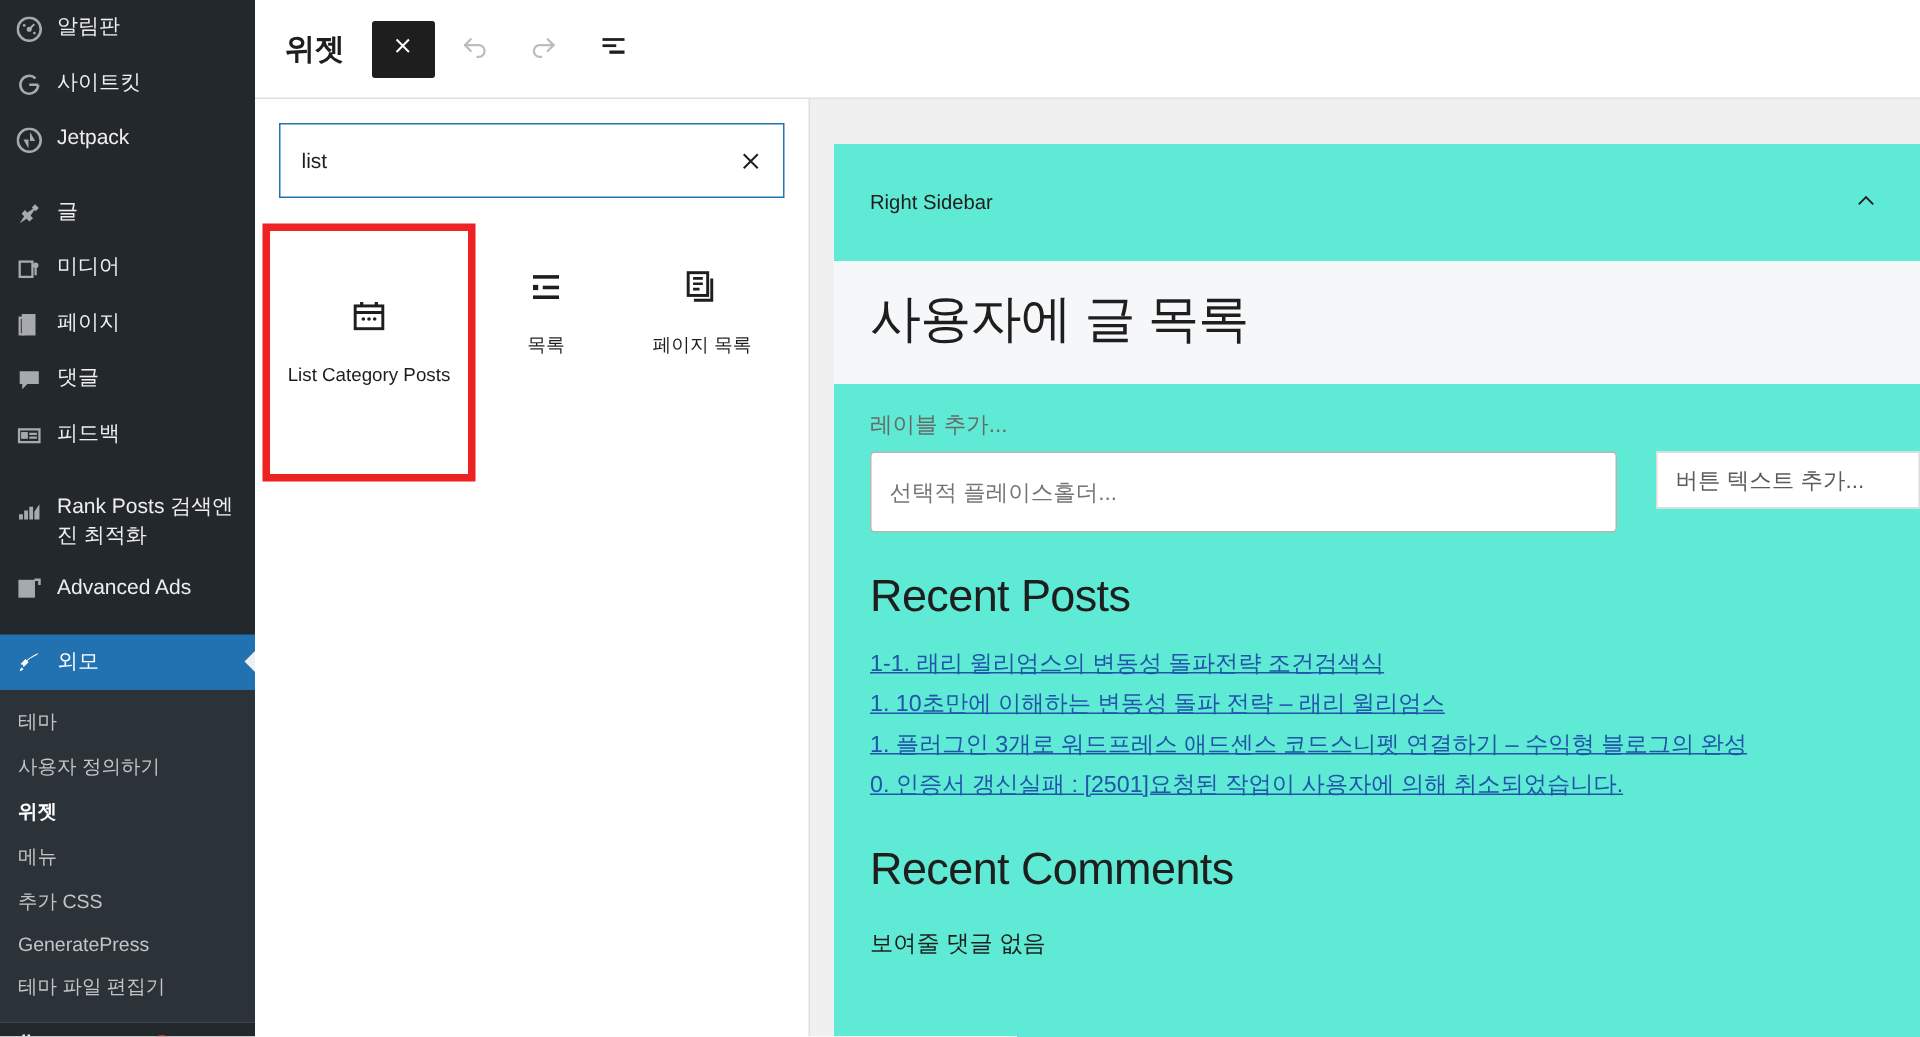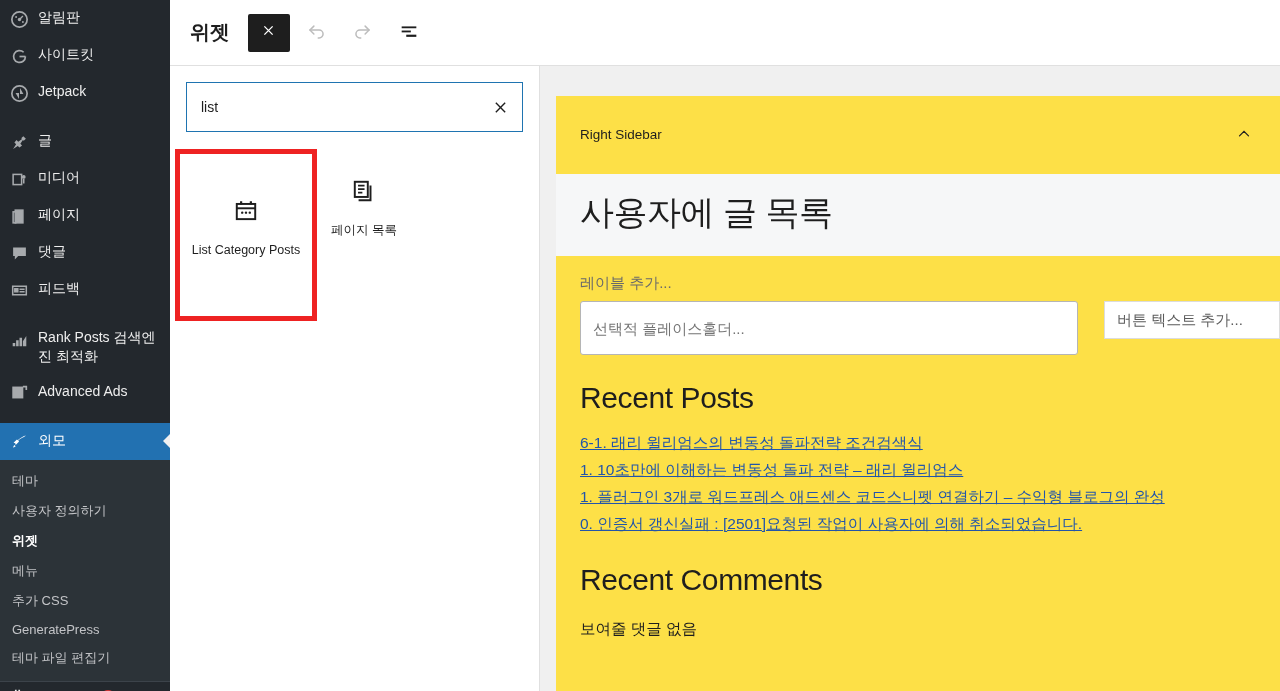--- a/index.html
+++ b/index.html
@@ -139,21 +139,21 @@
     padding-top: 42px;
   }
 
   
   .canvas-outer {
     flex: 1; background: #f0f0f0;
     padding: 30px 0 0 0; min-width: 0;
     position: relative; overflow: hidden;
   }
   .canvas-white {
-    background: #fde047; margin-left: 16px;
+    background: #5eead4; margin-left: 16px;
     height: 100%;
     padding: 0;
     position: relative;
   }
   .sidebar-head {
     display: flex; align-items: center; justify-content: space-between;
     padding: 26px 24px 0 24px;
   }
   .sidebar-head .sh-title { font-size: 13.5px; color: #1e1e1e; }
   .sidebar-head .sh-chev { color: #1e1e1e; cursor: pointer; width:24px; height:24px; display:flex; align-items:center; justify-content:center;}
@@ -411,20 +411,31 @@
                 <path d="M3.5 9.5h17"></path>
                 <path d="M7.5 3v3M16.5 3v3" stroke-width="2"></path>
                 <circle cx="8.5" cy="13.5" r="1.1" fill="#1e1e1e" stroke="none"></circle>
                 <circle cx="12" cy="13.5" r="1.1" fill="#1e1e1e" stroke="none"></circle>
                 <circle cx="15.5" cy="13.5" r="1.1" fill="#1e1e1e" stroke="none"></circle>
               </svg>
             </span>
             <span class="blabel">List Category Posts</span>
           </div>
 
+          <div class="block-item">
+            <span class="bicon">
+              <svg width="26" height="26" viewBox="0 0 24 24" fill="#1e1e1e">
+                <rect x="4" y="5" width="16" height="2.2"></rect>
+                <rect x="4" y="11" width="3.2" height="3.2"></rect>
+                <rect x="10" y="11.5" width="10" height="2.2"></rect>
+                <rect x="4" y="17.5" width="16" height="2.2"></rect>
+              </svg>
+            </span>
+            <span class="blabel">목록</span>
+          </div>
 
           <div class="block-item">
             <span class="bicon">
               <svg width="26" height="26" viewBox="0 0 24 24" fill="none" stroke="#1e1e1e" stroke-width="1.8">
                 <rect x="3.5" y="3.5" width="12" height="14"></rect>
                 <path d="M6.5 7h6M6.5 10.3h6M6.5 13.6h4" stroke-width="1.6"></path>
                 <path d="M18 7v13.5H7"></path>
               </svg>
             </span>
             <span class="blabel">페이지 목록</span>
@@ -451,21 +462,21 @@
             <div class="label-row">레이블 추가...</div>
 
             <div class="field-row">
               <input type="text" class="ph" placeholder="선택적 플레이스홀더..." style="">
               <button class="add-btn">버튼 텍스트 추가...</button>
             </div>
 
             <div class="sec-title">Recent Posts</div>
 
             <div class="link-list">
-              <a href="#">6-1. 래리 윌리엄스의 변동성 돌파전략 조건검색식</a>
+              <a href="#">1-1. 래리 윌리엄스의 변동성 돌파전략 조건검색식</a>
               <a href="#">1. 10초만에 이해하는 변동성 돌파 전략 – 래리 윌리엄스</a>
               <a href="#">1. 플러그인 3개로 워드프레스 애드센스 코드스니펫 연결하기 – 수익형 블로그의 완성</a>
               <a href="#">0. 인증서 갱신실패 : [2501]요청된 작업이 사용자에 의해 취소되었습니다.</a>
             </div>
 
             <div class="sec-title">Recent Comments</div>
 
             <div class="no-comments">보여줄 댓글 없음</div>
           </div>
         </div>

